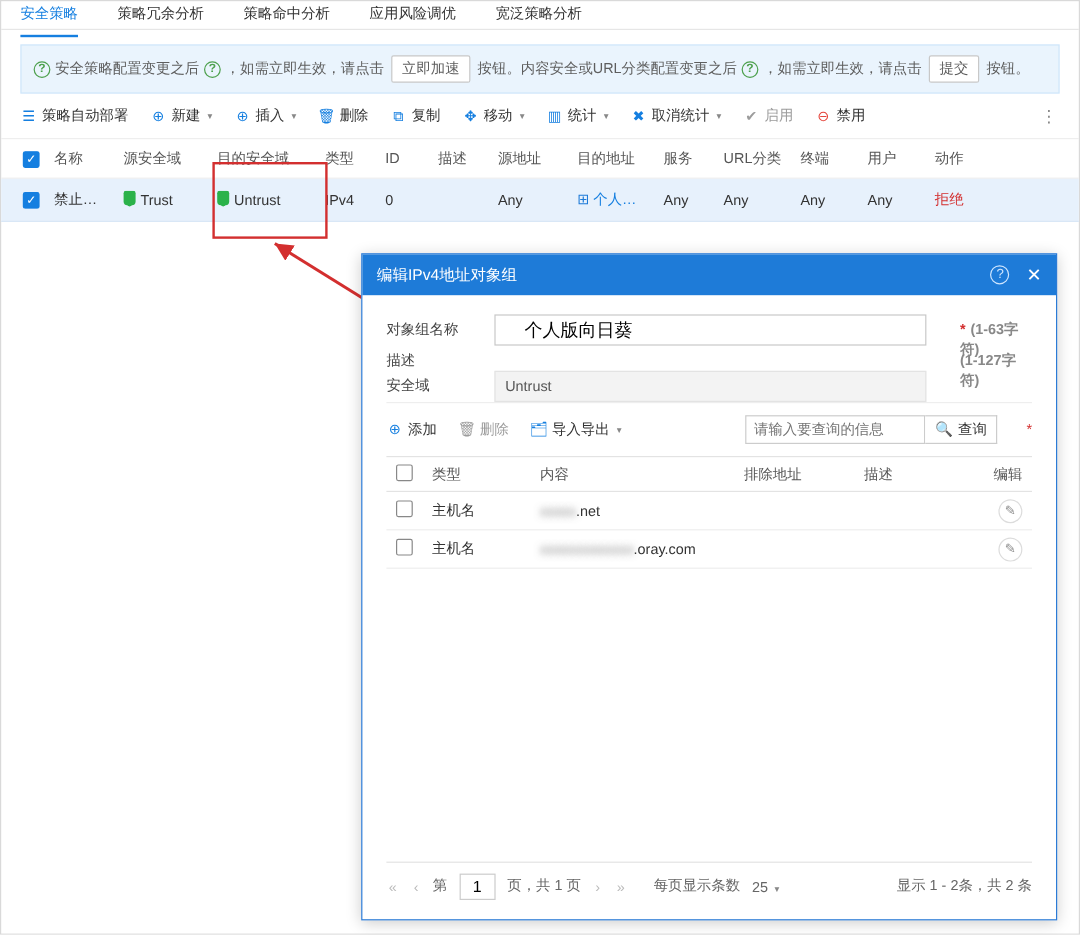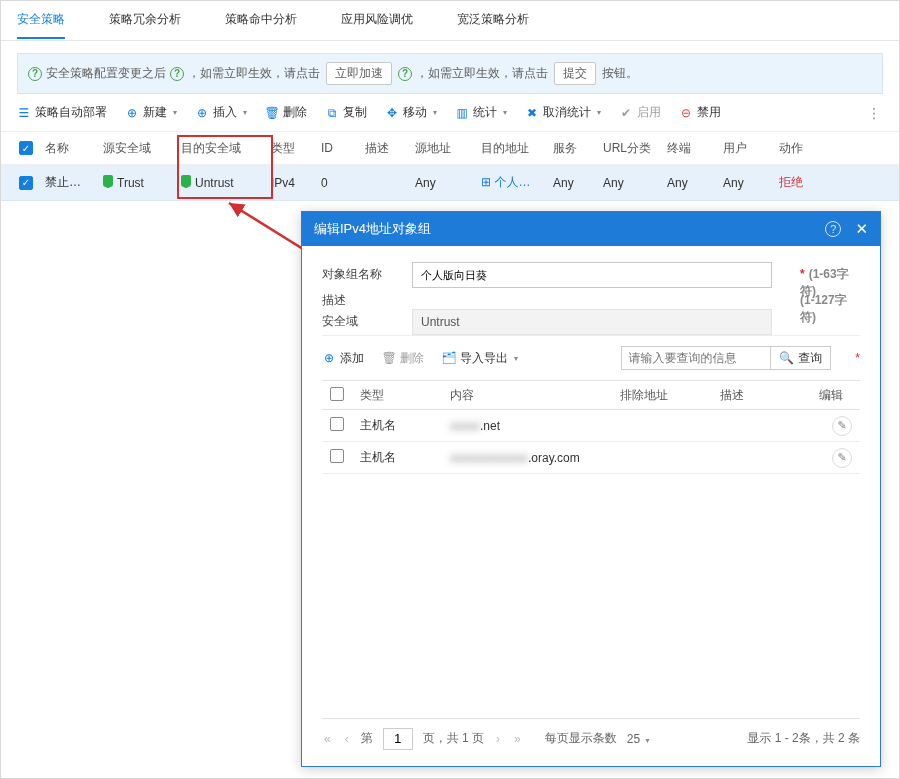--- a/index.html
+++ b/index.html
@@ -1,19 +1,19 @@
 <!DOCTYPE html>
 <html><head>
 <meta charset="utf-8">
 <style>
   *{box-sizing:border-box;font-family:"Microsoft YaHei",Arial,sans-serif;}
   html,body{margin:0;padding:0;background:#fff;}
   .page{width:900px;height:779px;position:relative;border:1px solid #d9d9d9;background:#fff;font-size:12px;color:#333;}
   
-  .tabs{display:flex;align-items:center;height:40px;border-bottom:1px solid #e6e6e6;padding-left:16px;gap:44px;}
+  .tabs{display:flex;align-items:center;height:24px;border-bottom:1px solid #e6e6e6;padding-left:16px;gap:33px;}
   .tab{color:#333;cursor:pointer;height:36px;display:flex;align-items:center;border-bottom:2px solid transparent;}
   .tab.active{color:#157fe0;border-bottom:2px solid #157fe0;}
   
   .notice{margin:12px 16px 0 16px;padding:8px 10px;background:#eaf4fd;border:1px solid #cfe6fa;color:#5e5e5e;display:flex;align-items:center;flex-wrap:wrap;gap:4px;}
   .notice .q{display:inline-flex;width:14px;height:14px;border:1px solid #4da04d;color:#4da04d;border-radius:50%;align-items:center;justify-content:center;font-size:10px;font-weight:bold;}
   .pill{display:inline-block;padding:2px 8px;background:#fff;border:1px solid #c8c8c8;border-radius:2px;margin:0 2px;}
   
   .toolbar{display:flex;align-items:center;padding:10px 16px 10px 16px;gap:18px;color:#333;}
   .tbtn{display:inline-flex;align-items:center;gap:4px;cursor:pointer;}
   .tbtn .ic{width:14px;height:14px;display:inline-flex;align-items:center;justify-content:center;}
@@ -37,21 +37,21 @@
   
   .modal{position:absolute;left:300px;top:210px;width:580px;height:556px;border:1px solid #2b7bd6;background:#fff;box-shadow:0 2px 12px rgba(0,0,0,.2);display:flex;flex-direction:column;}
   .modal-head{height:34px;background:#1e7bd8;color:#fff;display:flex;align-items:center;padding:0 12px;font-size:13px;}
   .modal-head .right{margin-left:auto;display:flex;align-items:center;gap:14px;}
   .qcircle{display:inline-flex;width:16px;height:16px;border:1px solid #cfe6ff;color:#cfe6ff;border-radius:50%;align-items:center;justify-content:center;font-size:11px;}
   .close-x{cursor:pointer;font-size:15px;color:#fff;}
   .modal-body{padding:16px 20px 8px 20px;flex:1;display:flex;flex-direction:column;overflow:hidden;}
   .frow{display:flex;align-items:flex-start;}
   .flabel{width:90px;color:#444;padding-top:4px;}
   .fctrl{flex:1;position:relative;}
-  .txt{width:360px;height:26px;border:1px solid #c8c8c8;padding:0 8px;font-size:11px;}
+  .txt{width:360px;height:26px;border:1px solid #c8c8c8;padding:0 24px;font-size:15px;}
   .txta{width:360px;height:52px;border:1px solid #c8c8c8;padding:4px 8px;font-size:12px;resize:none;}
   .rdly{width:360px;height:26px;background:#f3f3f3;border:1px solid #e3e3e3;padding:0 8px;display:flex;align-items:center;color:#555;}
   .hint{position:absolute;left:388px;top:4px;color:#888;font-weight:bold;}
   .star{color:#d32f2f;margin-right:4px;}
   
   .itool{display:flex;align-items:center;border-top:1px solid #eee;padding:10px 0;gap:18px;}
   .isrch{margin-left:auto;display:flex;align-items:center;}
   .isrch input{width:150px;height:24px;border:1px solid #ccc;padding:11px 6px;font-size:12px;}
   .isrch .sbtn{height:24px;border:1px solid #ccc;border-left:none;padding:0 8px;display:flex;align-items:center;gap:4px;background:#fff;cursor:pointer;}
   .istar{color:#d32f2f;margin-left:6px;}
@@ -81,20 +81,21 @@
     <div class="tab">应用风险调优</div>
     <div class="tab">宽泛策略分析</div>
   </div>
 
   <div class="notice">
     <span class="q">?</span>
     <span>安全策略配置变更之后</span>
     <span class="q">?</span>
     <span>，如需立即生效，请点击</span>
     <span class="pill">立即加速</span>
+    <span>按钮。内容安全或URL分类配置变更之后</span>
     <span class="q">?</span>
     <span>，如需立即生效，请点击</span>
     <span class="pill">提交</span>
     <span>按钮。</span>
   </div>
 
   <div class="toolbar">
     <span class="tbtn">
         <span class="ic blue">☰</span>
         <span>策略自动部署</span>
@@ -240,21 +241,21 @@
         </div>
         <span class="istar">*</span>
       </div>
 
       <div class="ithead">
         <div class="icell" style="width:30px"><span class="chk"></span></div>
         <div class="icell" style="width:90px">类型</div>
         <div class="icell" style="width:170px">内容</div>
         <div class="icell" style="width:100px">排除地址</div>
         <div class="icell" style="width:90px">描述</div>
-        <div class="icell" style="flex:1;text-align:center">编辑</div>
+        <div class="icell" style="flex:1;text-align:right">编辑</div>
       </div>
 
       <div class="irow">
         <div class="icell" style="width:30px"><span class="chk"></span></div>
         <div class="icell" style="width:90px">主机名</div>
         <div class="icell" style="width:170px"><span class="blur">xxxxx</span><span>.net</span></div>
         <div class="icell" style="width:100px"></div>
         <div class="icell" style="width:90px"></div>
         <div class="icell" style="flex:1;display:flex;justify-content:flex-end">
             <span class="pencil">✎</span>

